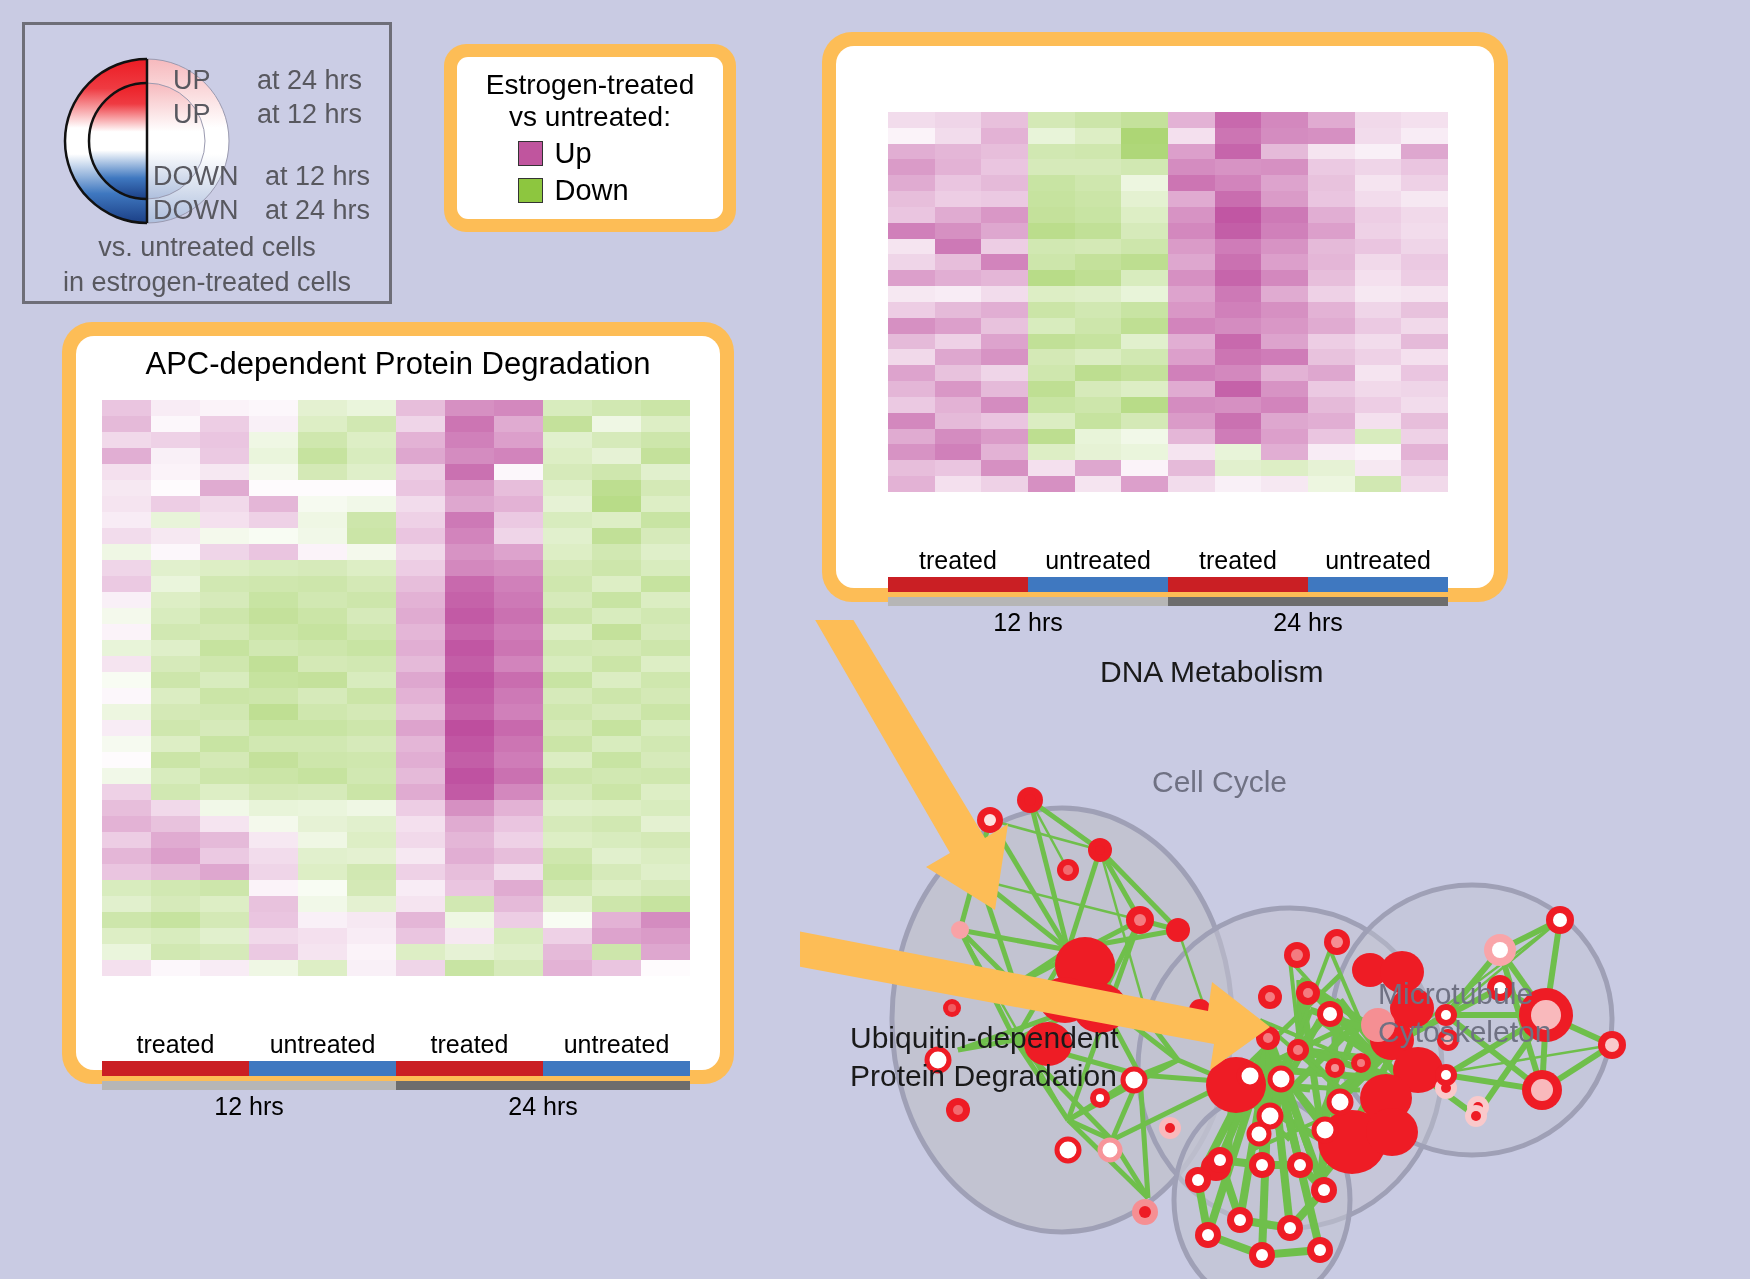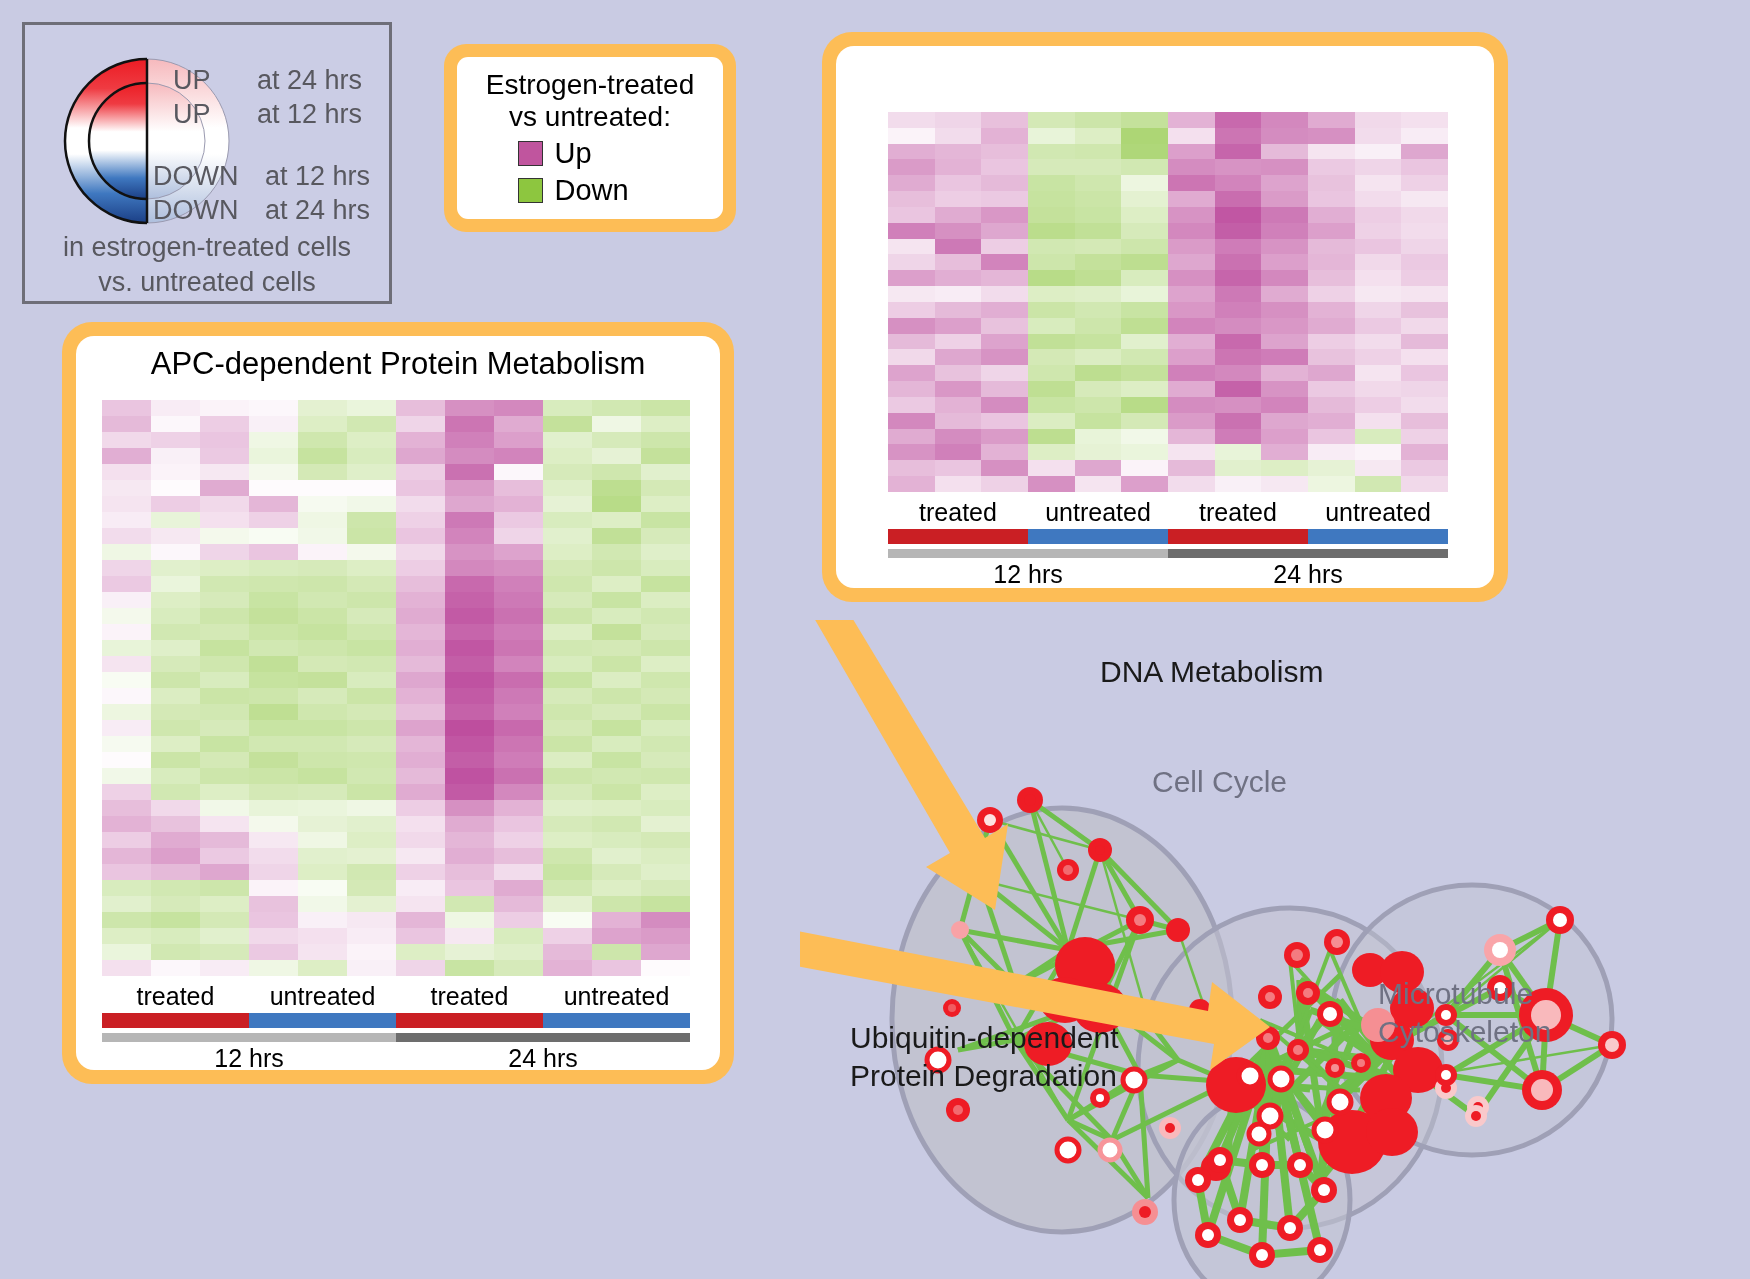--- a/index.html
+++ b/index.html
@@ -112,21 +112,21 @@
   #panel-replication { left: 822px; top: 32px; width: 686px; height: 570px; }
   #panel-apc        { left: 62px;  top: 322px; width: 672px; height: 762px; }
 
   .heatmap {
     display: grid;
     position: absolute;
   }
   .hm-cell { width: 100%; height: 100%; }
 
   
-  .strip-wrap { position: absolute; }
+  .strip-wrap { position: absolute; margin-top: 48px; }
   .strip-labels { display: grid; }
   .strip-labels div {
     text-align: center;
     font-size: 25px;
     color: #000;
   }
   .bar-row { display: grid; height: 15px; margin-top: 2px; }
   .bar-row2 { display: grid; height: 9px; margin-top: 5px; }
   .time-row { display: grid; margin-top: 2px; }
   .time-row div { text-align: center; font-size: 25px; color: #000; }
@@ -186,22 +186,22 @@
   <span class="ring-lbl" style="left:148px; top:74px;">UP</span>
   <span class="ring-time" style="left:232px; top:74px;">at 12 hrs</span>
 
   <span class="ring-lbl" style="left:128px; top:136px;">DOWN</span>
   <span class="ring-time" style="left:240px; top:136px;">at 12 hrs</span>
 
   <span class="ring-lbl" style="left:128px; top:170px;">DOWN</span>
   <span class="ring-time" style="left:240px; top:170px;">at 24 hrs</span>
 
   <div id="legend-footer">
+    <div>vs. untreated cells</div>
     <div>in estrogen-treated cells</div>
-    <div>vs. untreated cells</div>
   </div>
 </div>
 
 <div id="estrogen-legend">
   <div id="estrogen-legend-inner">
     <div class="est-head">Estrogen-treated</div>
     <div class="est-head">vs untreated:</div>
     <div class="est-row">
       <span class="sw" style="background: rgb(192, 85, 158);"></span>
       <span class="lbl">Up</span>
@@ -525,21 +525,21 @@
       <div class="time-row" style="grid-template-columns: repeat(2, 1fr);">
           <div>12 hrs</div>
           <div>24 hrs</div>
         </div>
     </div>
   </div>
 </div>
 
 <div class="panel" id="panel-apc">
   <div class="panel-inner">
-    <div class="panel-title">APC-dependent Protein Metabolism</div>
+    <div class="panel-title">APC-dependent Protein Degradation</div>
     <div class="heatmap" id="hm-apc" style="left: 26px; top: 64px; width: 588px; height: 576px; grid-template-columns: repeat(12, 1fr); grid-template-rows: repeat(36, 1fr);">
         <div class="hm-cell" style="background:rgb(234,197,224)"></div>
         <div class="hm-cell" style="background:rgb(248,236,245)"></div>
         <div class="hm-cell" style="background:rgb(251,243,249)"></div>
         <div class="hm-cell" style="background:rgb(252,247,251)"></div>
         <div class="hm-cell" style="background:rgb(228,241,209)"></div>
         <div class="hm-cell" style="background:rgb(234,245,220)"></div>
         <div class="hm-cell" style="background:rgb(231,190,219)"></div>
         <div class="hm-cell" style="background:rgb(214,144,194)"></div>
         <div class="hm-cell" style="background:rgb(211,136,190)"></div>

